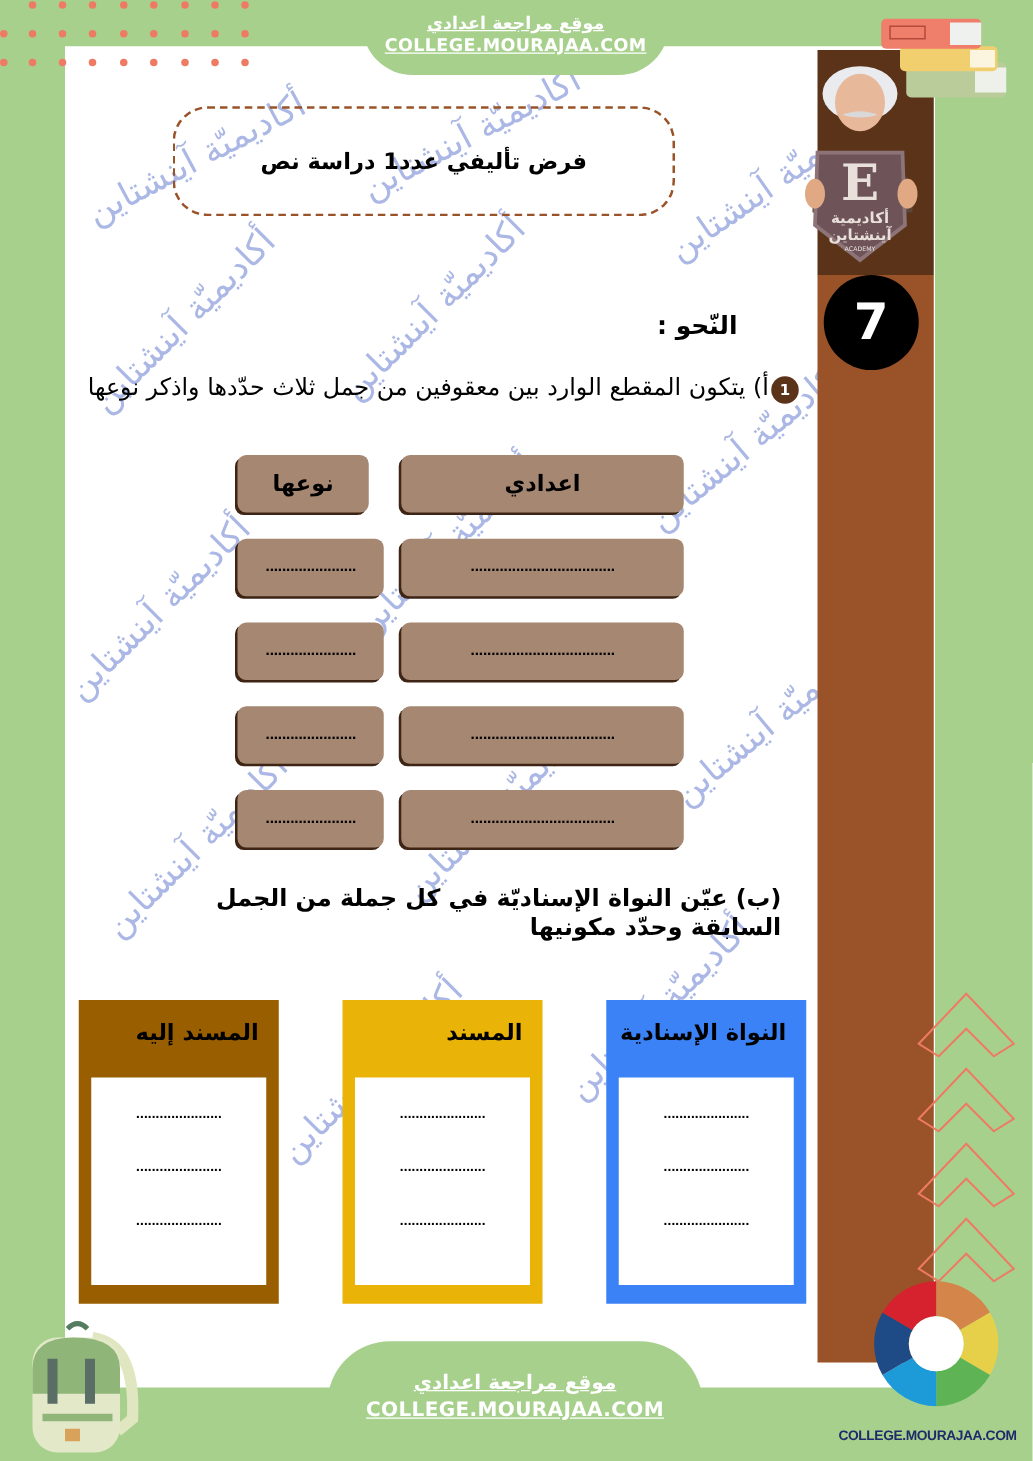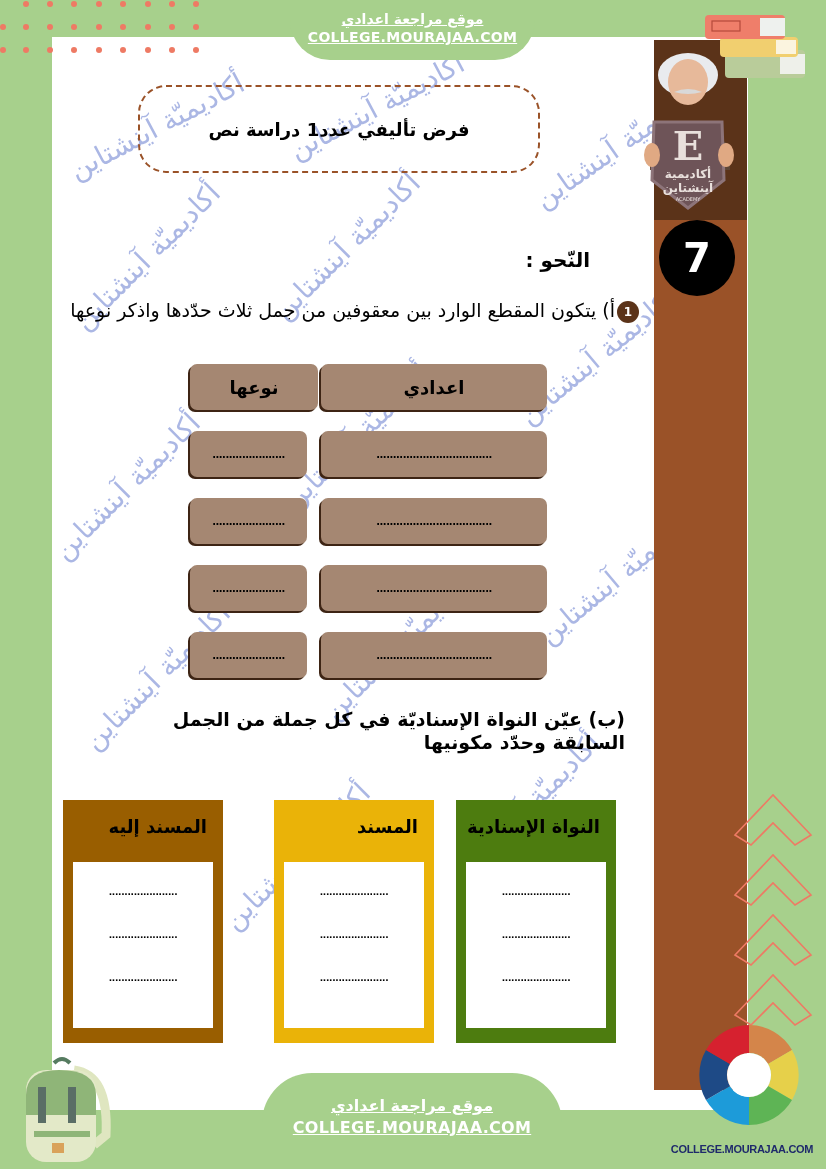--- a/index.html
+++ b/index.html
@@ -144,37 +144,37 @@
 <div class="title-box">
   <span class="title-text">فرض تأليفي عدد1  دراسة نص</span>
 </div>
 
 <div class="section-heading">النّحو :</div>
 
 <div class="q-num">1</div>
 <div class="question">أ) يتكون المقطع الوارد بين معقوفين من جمل ثلاث حدّدها واذكر نوعها</div>
 
 <div class="cell hdr" style="left:321px;top:364px;width:226px;height:46px">اعدادي</div>
-<div class="cell hdr" style="left:190px;top:364px;width:128px;height:46px">نوعها</div>
+<div class="cell hdr" style="left:190px;top:364px;width:105px;height:46px">نوعها</div>
 
 <div class="cell dotted" style="left:321px;top:431px;width:226px;height:46px">...................................</div>
 <div class="cell dotted" style="left:190px;top:431px;width:117px;height:46px">......................</div>
 
 <div class="cell dotted" style="left:321px;top:498px;width:226px;height:46px">...................................</div>
 <div class="cell dotted" style="left:190px;top:498px;width:117px;height:46px">......................</div>
 
 <div class="cell dotted" style="left:321px;top:565px;width:226px;height:46px">...................................</div>
 <div class="cell dotted" style="left:190px;top:565px;width:117px;height:46px">......................</div>
 
 <div class="cell dotted" style="left:321px;top:632px;width:226px;height:46px">...................................</div>
 <div class="cell dotted" style="left:190px;top:632px;width:117px;height:46px">......................</div>
 
 <div class="q-b">(ب)  عيّن النواة الإسناديّة في كل جملة من الجمل السابقة وحدّد مكونيها</div>
 
-<div class="col-box" style="left:456px;background:#4d7c0f">
+<div class="col-box" style="left:485px;background:#3b82f6">
   <div class="col-head">النواة الإسنادية</div>
   <div class="col-inner">
     <div class="col-line" style="top:25px">......................</div>
     <div class="col-line" style="top:68px">......................</div>
     <div class="col-line" style="top:111px">......................</div>
   </div>
 </div>
 
 <div class="col-box" style="left:274px;background:#eab308">
   <div class="col-head">المسند</div>

